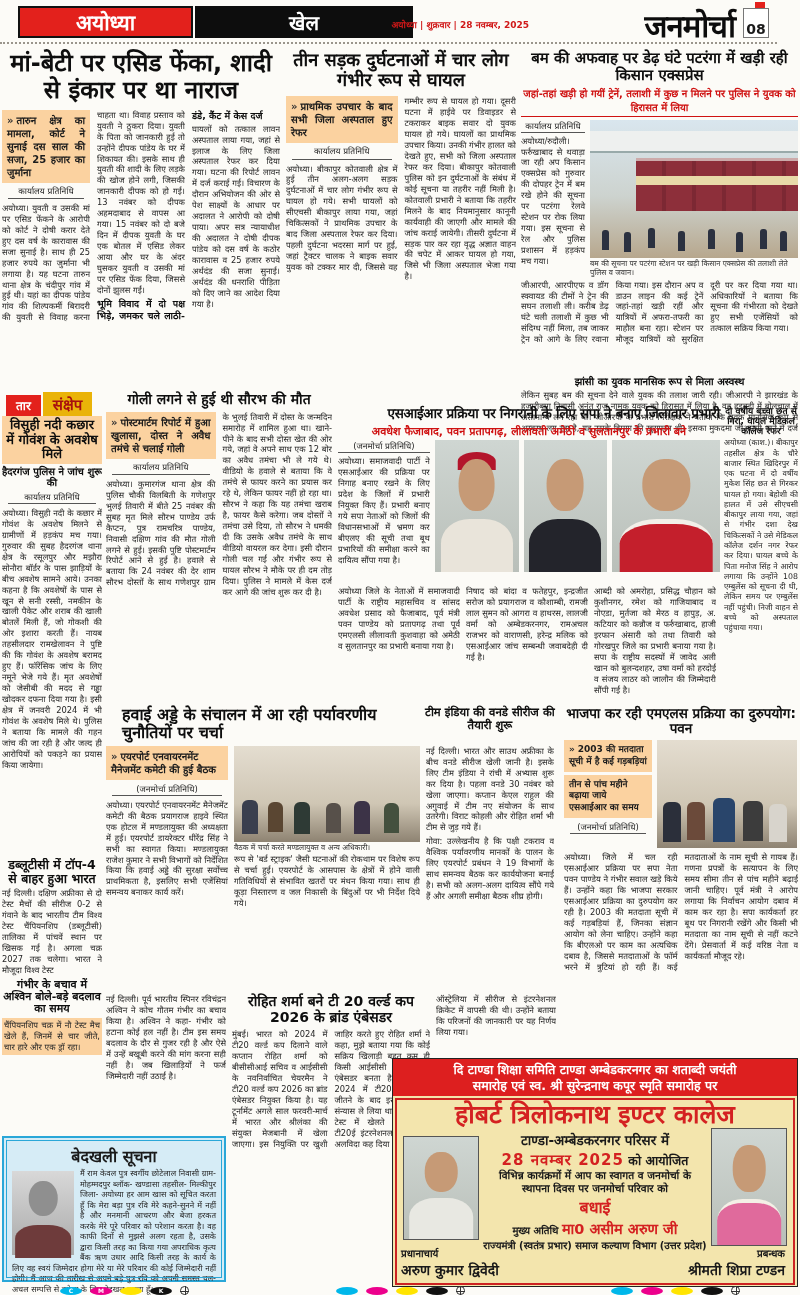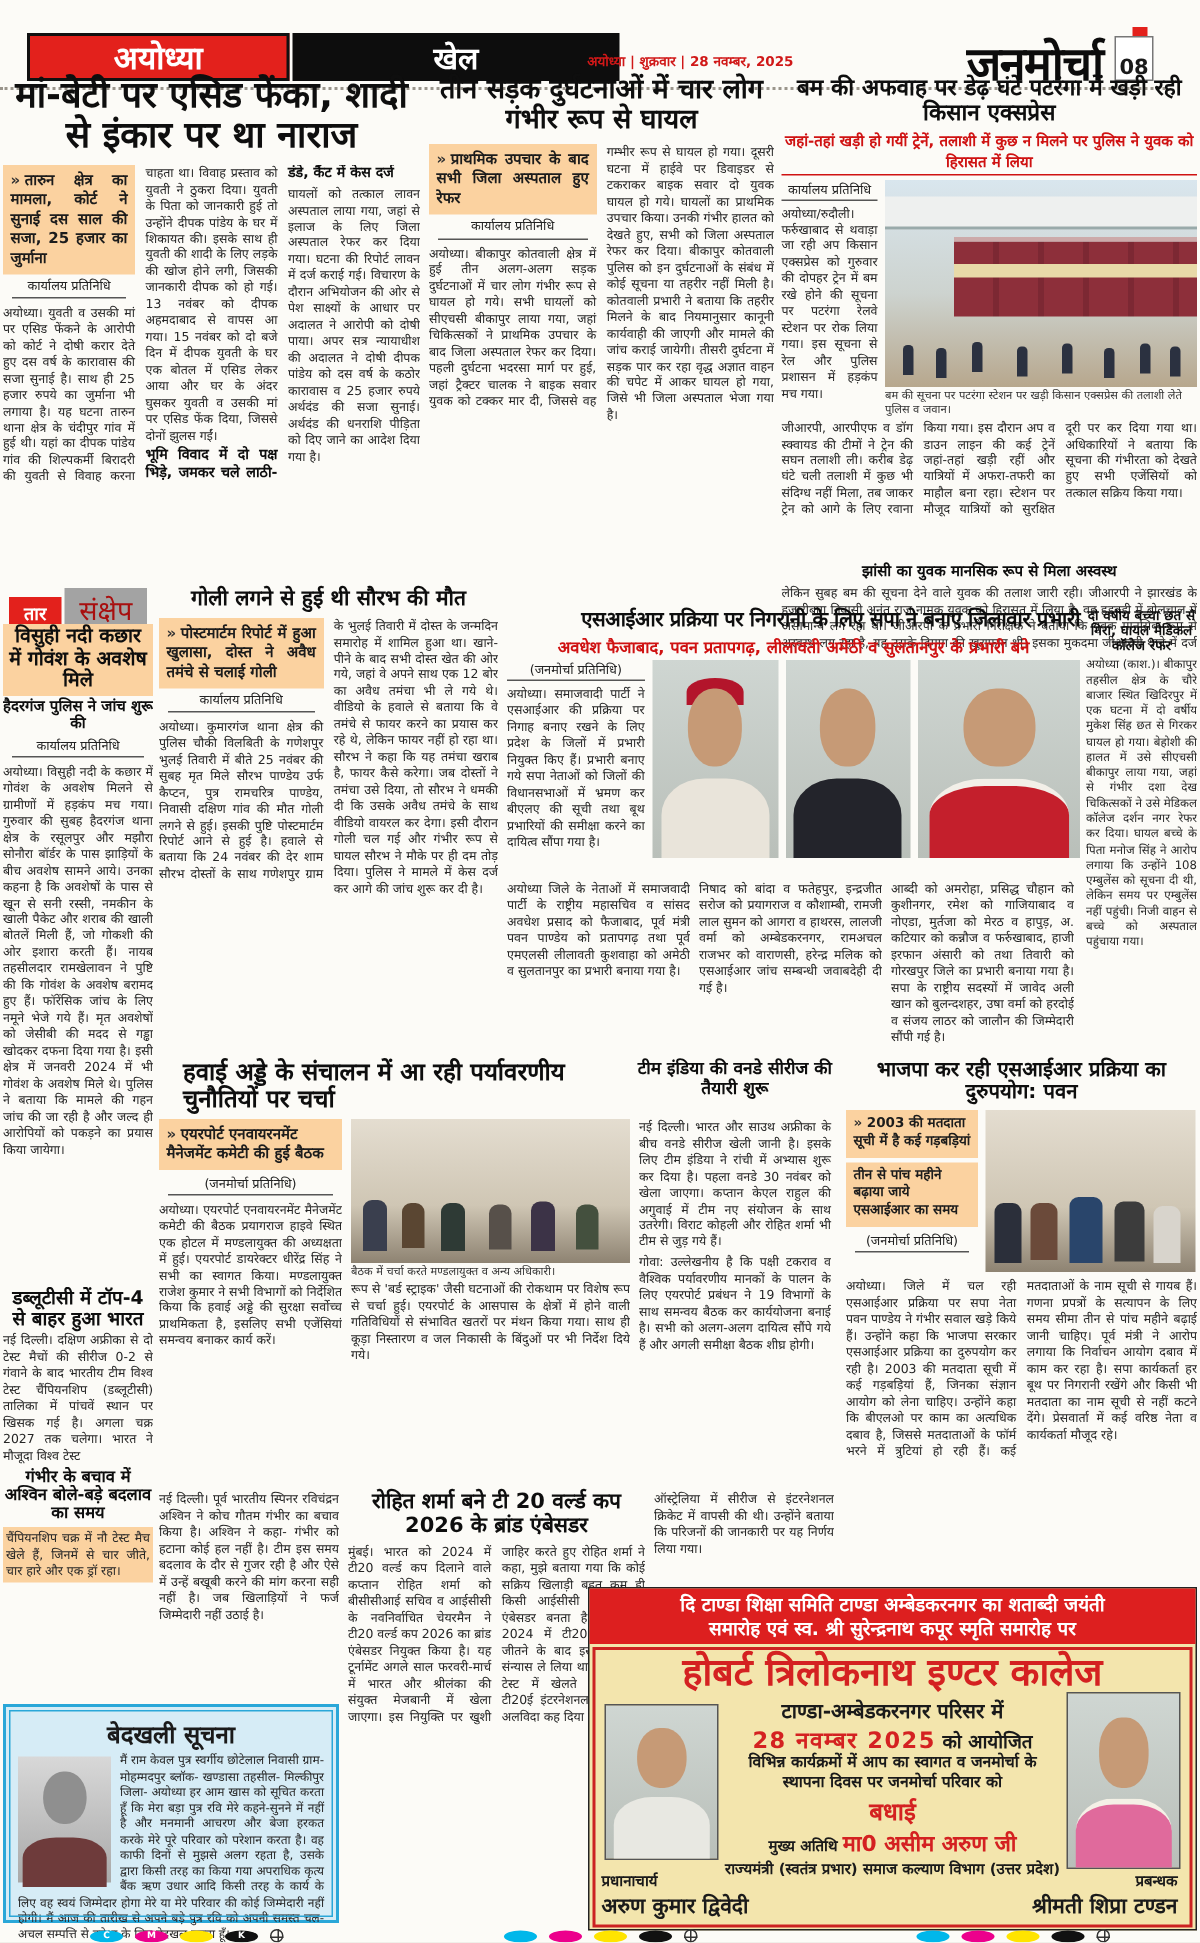--- a/index.html
+++ b/index.html
@@ -1,21 +1,21 @@
 <!DOCTYPE html>
 <html><head>
 <meta charset="utf-8">
 <style>
   html,body{margin:0;padding:0;background:#e8e6e0;}
   *{box-sizing:border-box;}
   .page{position:relative;width:800px;height:1295px;margin:0 auto;background:#fcfbf7;
         font-family:"DejaVu Sans",sans-serif;color:#1a1a1a;overflow:hidden;}
   .abs{position:absolute;}
   
-  .mast{position:absolute;left:0;top:16px;width:777px;height:44px;border-bottom:2px dotted #9a958c;}
+  .mast{position:absolute;left:0;top:0;width:777px;height:44px;border-bottom:2px dotted #9a958c;}
   .ed-box{position:absolute;left:18px;top:6px;width:175px;height:32px;background:#e3211c;border:2px solid #111;
           color:#fff;font-weight:bold;font-size:21px;display:flex;align-items:center;justify-content:center;}
   .sec-box{position:absolute;left:195px;top:6px;width:218px;height:32px;background:#0d0d0d;
           color:#fff;font-weight:bold;font-size:20px;display:flex;align-items:center;justify-content:center;}
   .dateline{position:absolute;right:248px;top:18px;color:#d01818;font-size:9px;font-weight:bold;white-space:nowrap;}
   .paper{position:absolute;right:42px;top:4px;font-size:31px;font-weight:900;color:#0c0c0c;letter-spacing:-1px;}
   .pgbox{position:absolute;right:8px;top:8px;width:26px;height:30px;border:1px solid #777;background:#fff;
          display:flex;align-items:flex-end;justify-content:center;font-size:14px;font-weight:bold;}
   .pgflag{position:absolute;right:12px;top:2px;width:10px;height:9px;background:#e3211c;}
   
@@ -42,21 +42,21 @@
   .portrait .head{position:absolute;left:50%;top:14%;width:44%;height:40%;transform:translateX(-50%);
       border-radius:46%;background:#c69a76;}
   .portrait .torso{position:absolute;left:50%;bottom:-6%;width:86%;height:46%;transform:translateX(-50%);
       border-radius:40% 40% 0 0;}
   .portrait .cap{position:absolute;left:50%;top:8%;width:46%;height:14%;transform:translateX(-50%);
       border-radius:50% 50% 0 0;}
   .scene{position:relative;overflow:hidden;background:linear-gradient(180deg,#e4ddd0 0%,#cfc6b4 60%,#8e8372 100%);}
   .blob{position:absolute;border-radius:6px 6px 0 0;}
   
   .tag-red{display:inline-block;background:#e3211c;color:#fff;font-weight:bold;font-size:12px;padding:2px 10px;}
-  .tag-org{display:inline-block;background:#a3a3a3;color:#a80f0f;font-weight:normal;font-size:18px;padding:2px 10px;margin-left:2px;}
+  .tag-org{display:inline-block;background:#eab308;color:#a80f0f;font-weight:bold;font-size:15px;padding:2px 10px;margin-left:2px;}
   
   .notice{border:2px solid #2aa7d8;outline:1px solid #2aa7d8;outline-offset:-5px;background:#d6ecf6;padding:7px 8px;}
   .notice .t{ text-align:center;font-weight:bold;font-size:16px;margin-bottom:2px;}
   .notice .pic{float:left;width:62px;height:84px;margin:2px 6px 2px 0;background:linear-gradient(180deg,#d8d8d8,#a9a9a9);position:relative;}
   .notice .pic:before{content:"";position:absolute;left:50%;top:12%;width:46%;height:42%;transform:translateX(-50%);border-radius:48%;background:#8f8f8f;}
   .notice .pic:after{content:"";position:absolute;left:50%;bottom:-4%;width:90%;height:40%;transform:translateX(-50%);border-radius:40% 40% 0 0;background:#6e3b3b;}
   
   .ad{position:absolute;left:392px;top:1058px;width:406px;height:229px;border:1px solid #222;background:#f3e5ad;}
   .ad .banner{background:#dd1f1f;color:#fff;font-weight:bold;font-size:12.5px;text-align:center;line-height:1.25;padding:3px 4px;}
   .ad .inner{position:relative;height:calc(100% - 40px);border:2px solid #c22;margin:2px;padding:2px 4px;text-align:center;}
@@ -225,21 +225,21 @@
         <div class="body-t" style="margin-top:2px;height:118px;overflow:hidden;">रूप से 'बर्ड स्ट्राइक' जैसी घटनाओं की रोकथाम पर विशेष रूप से चर्चा हुई। एयरपोर्ट के आसपास के क्षेत्रों में होने वाली गतिविधियों से संभावित खतरों पर मंथन किया गया। साथ ही कूड़ा निस्तारण व जल निकासी के बिंदुओं पर भी निर्देश दिये गये।</div>
       </div>
       <div style="width:128px;">
         <div class="body-t">नई दिल्ली। भारत और साउथ अफ्रीका के बीच वनडे सीरीज खेली जानी है। इसके लिए टीम इंडिया ने रांची में अभ्यास शुरू कर दिया है। पहला वनडे 30 नवंबर को खेला जाएगा। कप्तान केएल राहुल की अगुवाई में टीम नए संयोजन के साथ उतरेगी। विराट कोहली और रोहित शर्मा भी टीम से जुड़ गये हैं।</div>
         <div class="body-t" style="margin-top:3px;height:110px;overflow:hidden;">गोवा: उल्लेखनीय है कि पक्षी टकराव व वैश्विक पर्यावरणीय मानकों के पालन के लिए एयरपोर्ट प्रबंधन ने 19 विभागों के साथ समन्वय बैठक कर कार्ययोजना बनाई है। सभी को अलग-अलग दायित्व सौंपे गये हैं और अगली समीक्षा बैठक शीघ्र होगी।</div>
       </div>
     </div>
   </div>
 
   <div class="abs" style="left:564px;top:706px;width:234px;height:350px;">
-    <div class="hl" style="font-size:13.5px;text-align:center;">भाजपा कर रही एसआईआर प्रक्रिया का दुरुपयोग: पवन</div>
+    <div class="hl" style="font-size:13.5px;text-align:center;">भाजपा कर रही एमएलस प्रक्रिया का दुरुपयोग: पवन</div>
     <div style="display:flex;gap:5px;margin-top:4px;">
       <div style="width:88px;">
         <div class="obox" style="font-size:9px;"><span class="qq">»</span><span>2003 की मतदाता सूची में है कई गड़बड़ियां</span></div>
         <div class="obox" style="font-size:9px;"><span>तीन से पांच महीने बढ़ाया जाये एसआईआर का समय</span></div>
         <div class="byline">(जनमोर्चा प्रतिनिधि)</div>
       </div>
       <div class="scene" style="width:140px;height:108px;">
         <div class="blob" style="left:6px;bottom:6px;width:18px;height:40px;background:#2b2f3a;"></div>
         <div class="blob" style="left:30px;bottom:8px;width:18px;height:38px;background:#6b4a3a;"></div>
         <div class="blob" style="left:56px;bottom:6px;width:22px;height:44px;background:#29456b;"></div>

